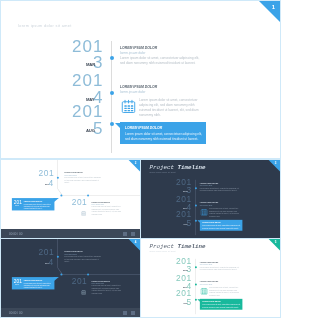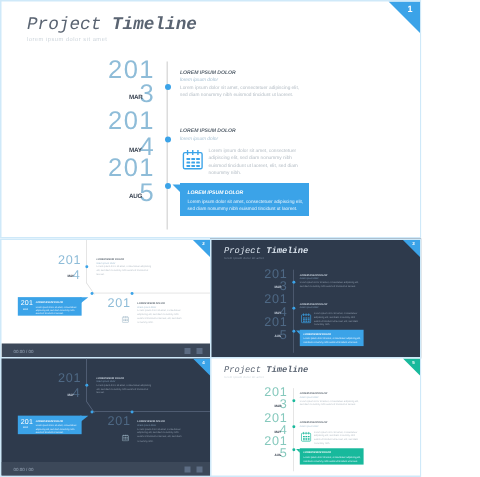--- a/index.html
+++ b/index.html
@@ -127,21 +127,20 @@
 </head>
 <body>
 
 <div class="page">
 
   <div class="frame f1">
     <div class="canvas lay-v" style="--ac:#3ba3e8">
       <div class="corner"></div>
       <div class="cnum">1</div>
 
-      <div class="title"><span class="t1">Project</span> <span class="t2">Timeline</span></div>
       <div class="subtitle">lorem ipsum dolor sit amet</div>
 
       <div class="vline"></div>
 
       <div class="yr y1">201</div>
       <div class="yr yl1">3</div>
       <div class="mon m1">MAR</div>
       <div class="dot d1"></div>
       <div class="blk b1">
         <div class="bh">LOREM IPSUM DOLOR</div>

